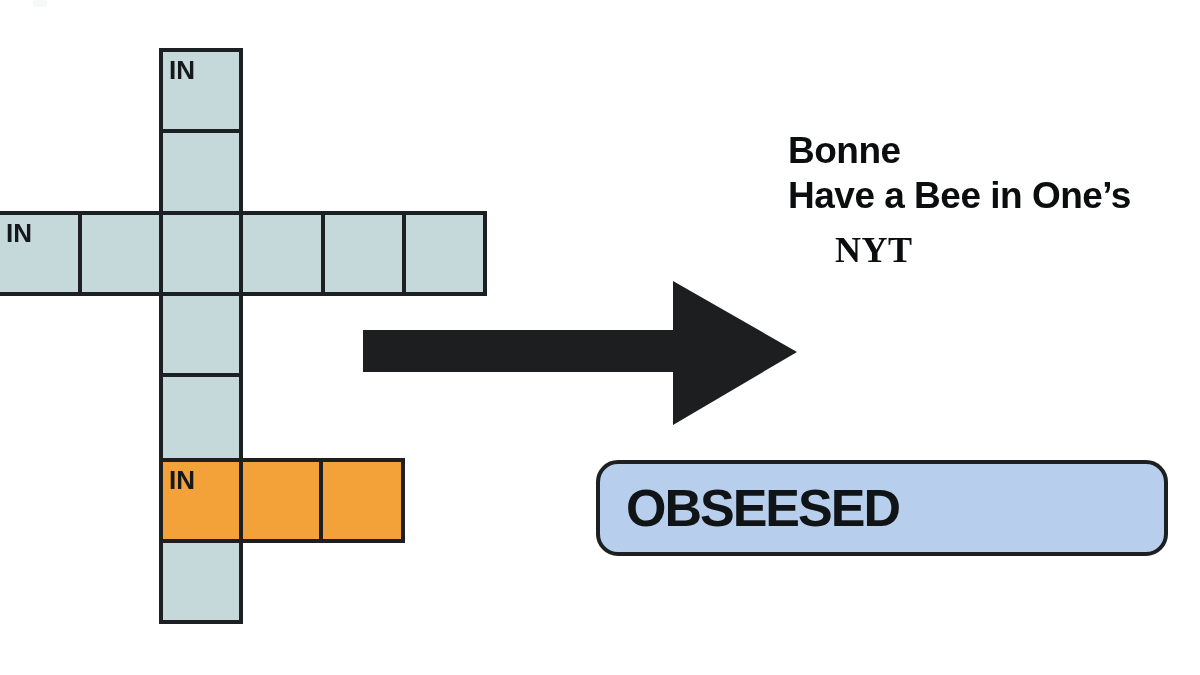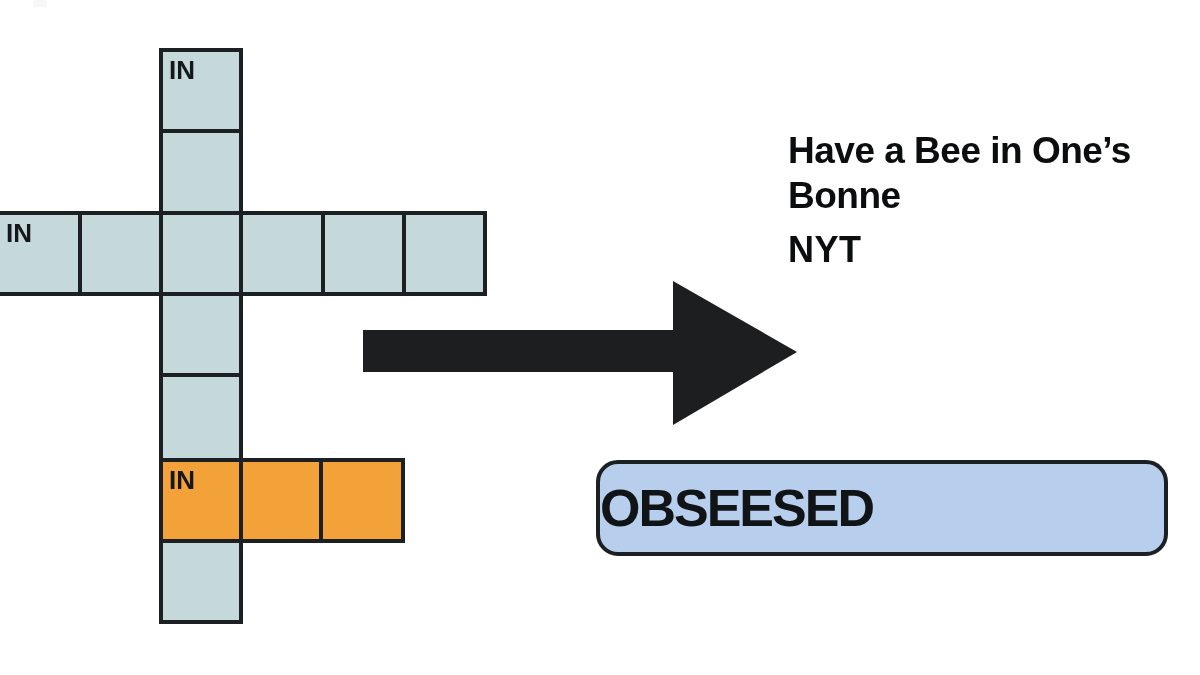--- a/index.html
+++ b/index.html
@@ -22,30 +22,30 @@
     padding:5px 0 0 6px;color:var(--ink,#15181a);
   }
 
   
   .arrow{position:absolute;left:363px;top:281px;}
 
   
   .clue{position:absolute;left:788px;top:128px;width:400px;color:#0b0d0e;}
   .clue-line{font-weight:700;font-size:37px;line-height:45px;letter-spacing:-0.5px;}
   .clue-source{
-    font-family:Liberation Sans, sans-serif;font-weight:700;
-    font-size:36px;line-height:1;margin-top:14px;letter-spacing:0.5px;
+    font-family:Liberation Serif, serif;font-weight:700;
+    font-size:36px;line-height:1;margin-top:14px;letter-spacing:0.5px;margin-left:47px;
   }
 
   
   .answer-box{
     position:absolute;left:596px;top:460px;width:572px;height:96px;
     box-sizing:border-box;border:4px solid var(--grid-border,#1d2023);
     border-radius:22px;background:var(--answer-fill,#b7cfec);
-    display:flex;align-items:center;
+    display:flex;align-items:center;padding-left:26px;
   }
   .answer-text{
     font-weight:700;font-size:52px;letter-spacing:-2px;color:#101417;
     white-space:nowrap;
   }
 
   
   .smudge{
     position:absolute;left:33px;top:0;width:14px;height:7px;
     background:#f6f7f7;border-radius:2px;
@@ -79,22 +79,22 @@
       <div class="cell orange" style="left: 239px; top: 458px; width: 84px; height: 85px;"></div>
       <div class="cell orange" style="left: 319px; top: 458px; width: 86px; height: 85px;"></div>
       <div class="cell blue" style="left: 159px; top: 539px; width: 84px; height: 85px;"></div>
     </div>
 
   <svg class="arrow" width="434" height="144" viewBox="0 0 434 144" aria-hidden="true">
     <polygon points="0,49 310,49 310,0 434,71 310,144 310,91 0,91" fill="#1d1e20"></polygon>
   </svg>
 
   <div class="clue">
+    <div class="clue-line">Bonne</div>
     <div class="clue-line">Have a Bee in One’s</div>
-    <div class="clue-line">Bonne</div>
     <div class="clue-source">NYT</div>
   </div>
 
   <div class="answer-box">
     <span class="answer-text">OBSEESED</span>
   </div>
 
 </div>
 
 </body></html>

